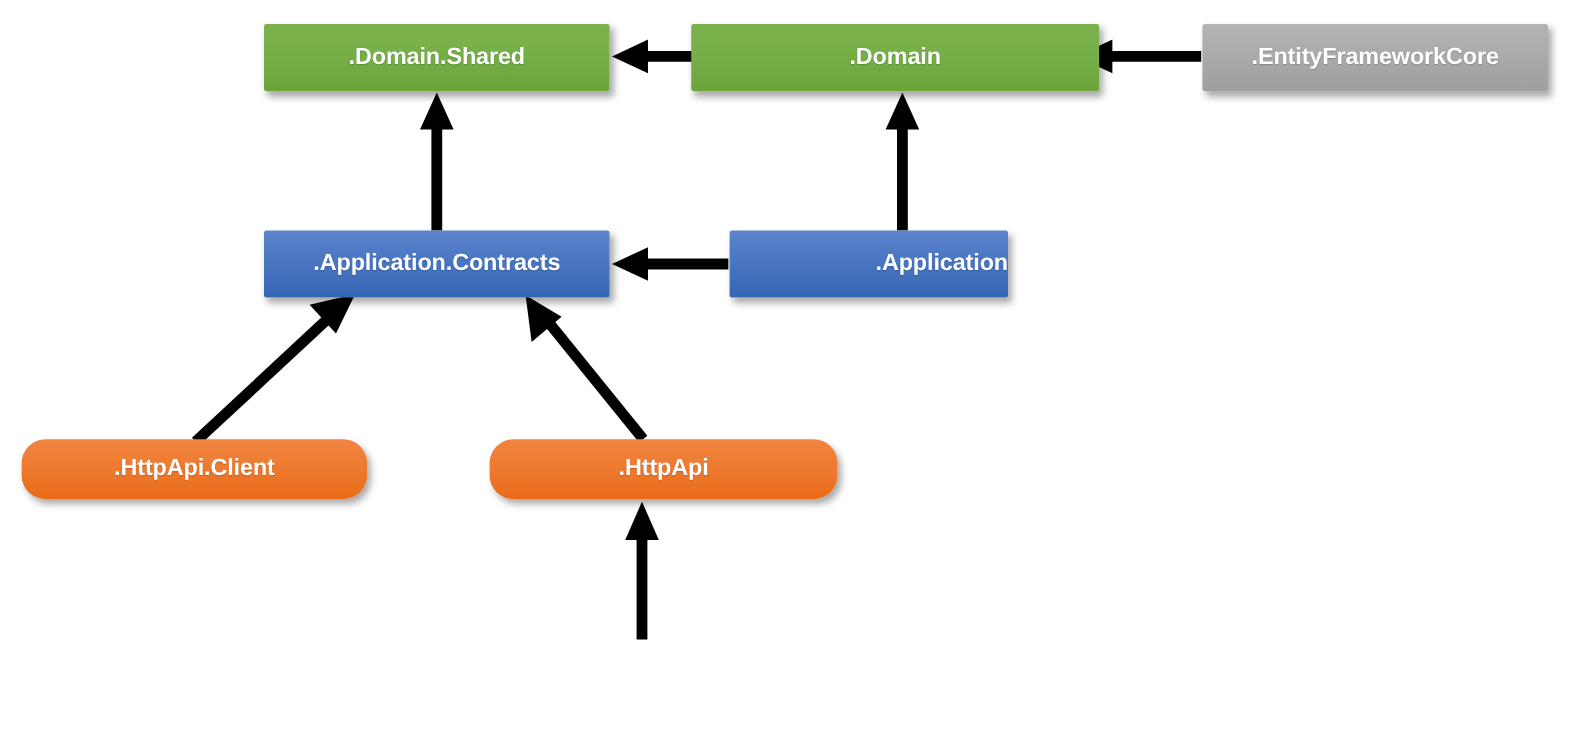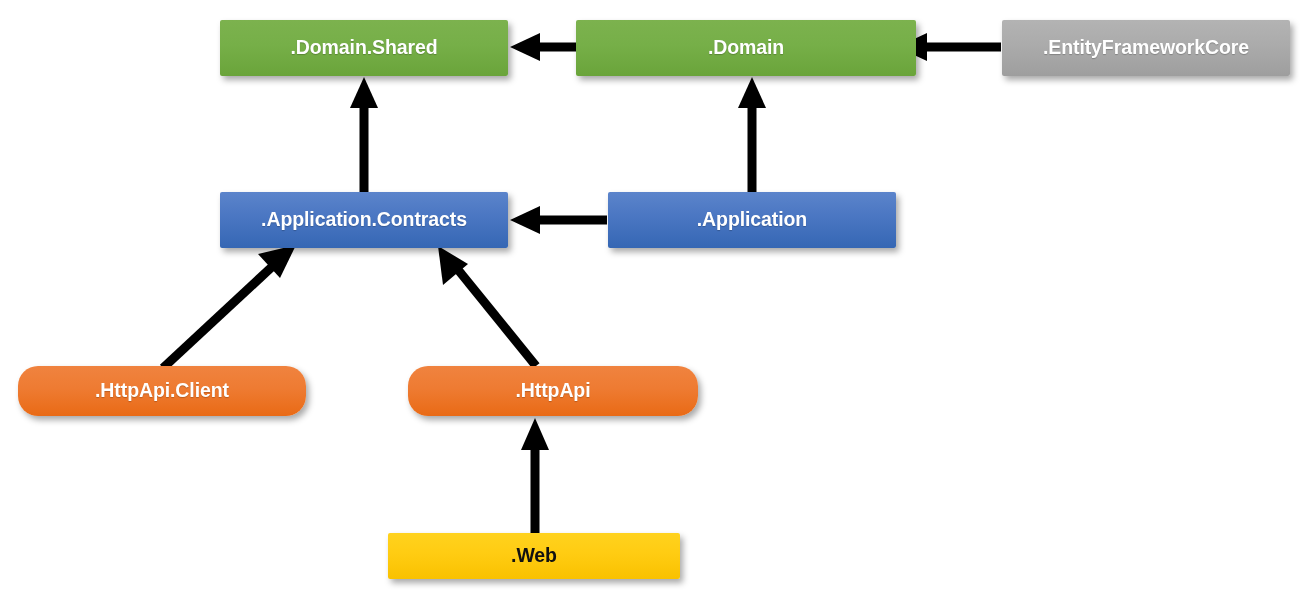--- a/index.html
+++ b/index.html
@@ -129,29 +129,26 @@
   </div>
 
   <div class="node gray" style="left:1002px; top:20px; width:288px; height:56px;">
     <span class="node-label">.EntityFrameworkCore</span>
   </div>
 
   <div class="node blue" style="left:220px; top:192px; width:288px; height:56px;">
     <span class="node-label">.Application.Contracts</span>
   </div>
 
-  <div class="node blue" style="left:608px; top:192px; width:288px; height:56px;">
+  <div class="node blue" style="left:608px; top:192px; width:232px; height:56px;justify-content:flex-end;">
     <span class="node-label">.Application</span>
   </div>
 
   <div class="node orange" style="left:18px; top:366px; width:288px; height:50px;">
     <span class="node-label">.HttpApi.Client</span>
   </div>
 
   <div class="node orange" style="left:390px; top:366px; width:290px; height:50px;margin-left:18px;">
     <span class="node-label">.HttpApi</span>
   </div>
 
-  <div class="node yellow" style="left:388px; top:533px; width:292px; height:46px;">
-    <span class="node-label">.Web</span>
-  </div>
 
 </div>
 
 </body></html>

